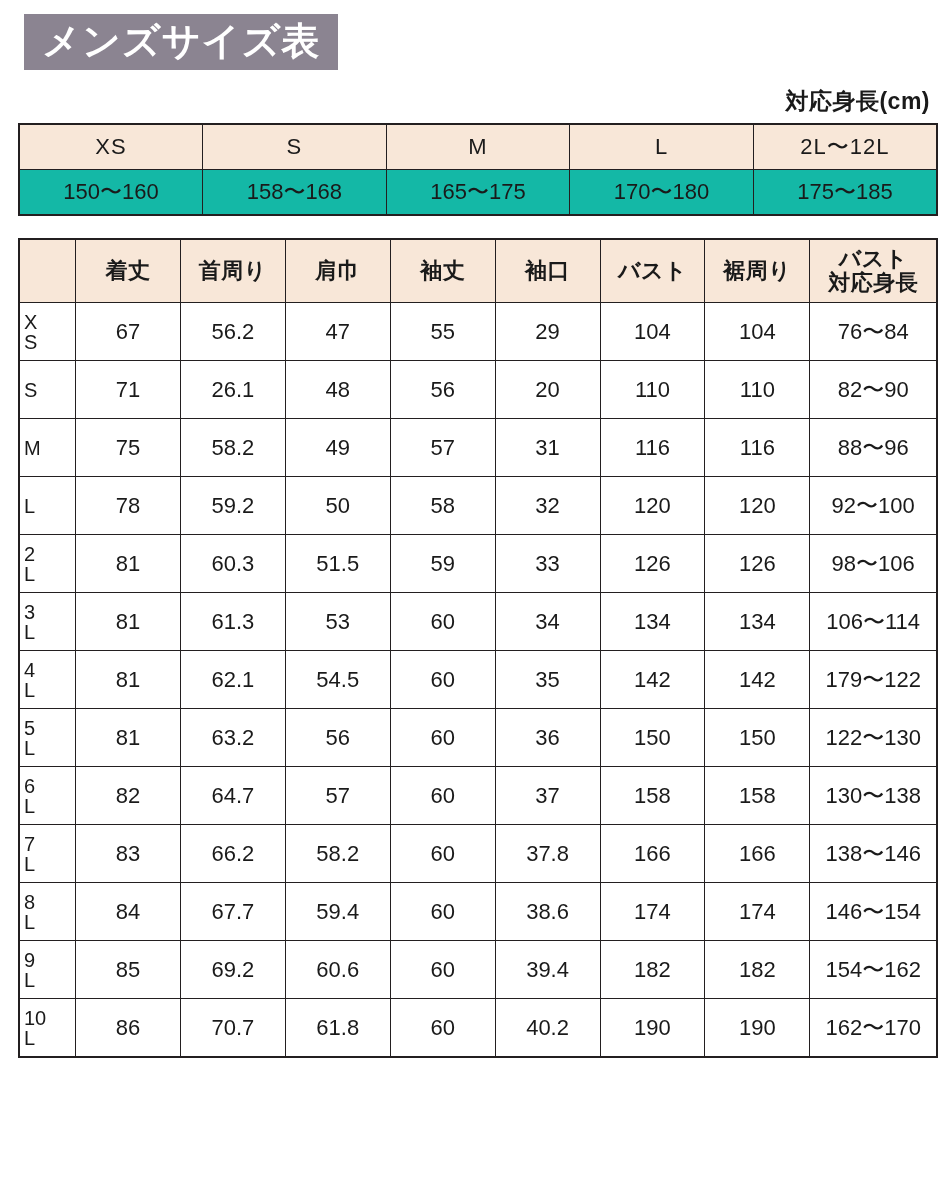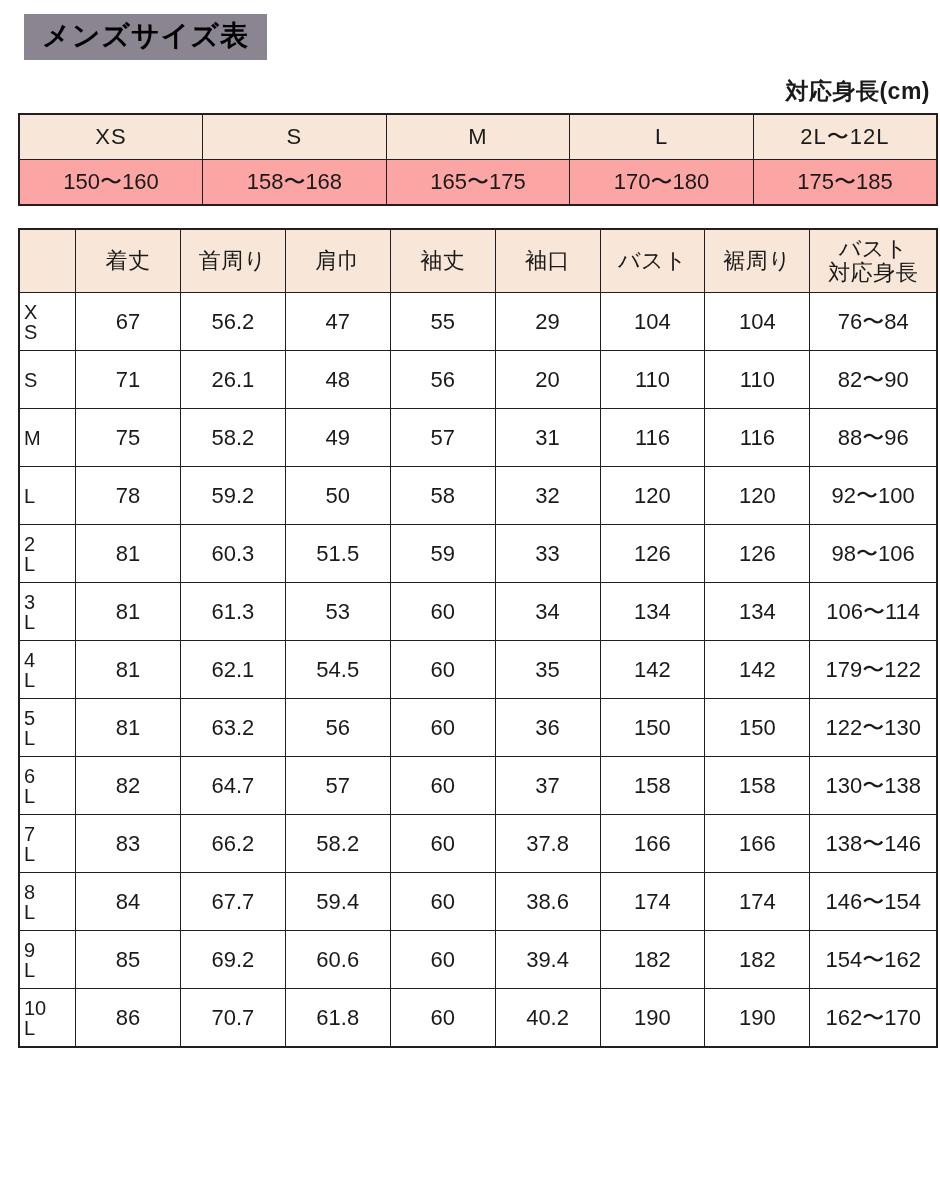--- a/index.html
+++ b/index.html
@@ -19,22 +19,22 @@
     height: 1200px;
     position: relative;
     box-sizing: border-box;
     padding: 14px 10px 0 10px;
   }
 
   
   .title-banner {
     display: inline-block;
     background: #8b8491;
-    color: #000000;
-    font-size: 28px;
+    color: #ffffff;
+    font-size: 38px;
     font-weight: bold;
     letter-spacing: 1px;
     padding: 8px 18px 10px 18px;
     line-height: 1.0;
     margin-left: 14px;
   }
 
   
   .section-label {
     font-size: 23px;
@@ -60,21 +60,21 @@
     font-size: 22px;
     height: 36px;
     padding: 4px;
   }
   .height-table tr.head td {
     background: #f8e7d8;
     font-weight: normal;
     letter-spacing: 1px;
   }
   .height-table tr.vals td {
-    background: #fca5a5;
+    background: #14b8a6;
     letter-spacing: 0px;
   }
 
   
   .measure-wrap {
     margin: 22px 0 0 8px;
   }
   .measure-table {
     width: 920px;
     border: 2px solid #231f20;
@@ -82,21 +82,21 @@
   .measure-table th,
   .measure-table td {
     border: 1px solid #231f20;
     padding: 0;
     text-align: center;
     font-size: 22px;
   }
   .measure-table thead th {
     background: #f8e7d8;
     height: 62px;
-    font-weight: normal;
+    font-weight: bold;
     font-size: 22px;
     line-height: 1.12;
     letter-spacing: 0.5px;
   }
   .measure-table thead th.corner {
     background: #f8e7d8;
   }
   .measure-table tbody td {
     height: 57px;
     background: #ffffff;

